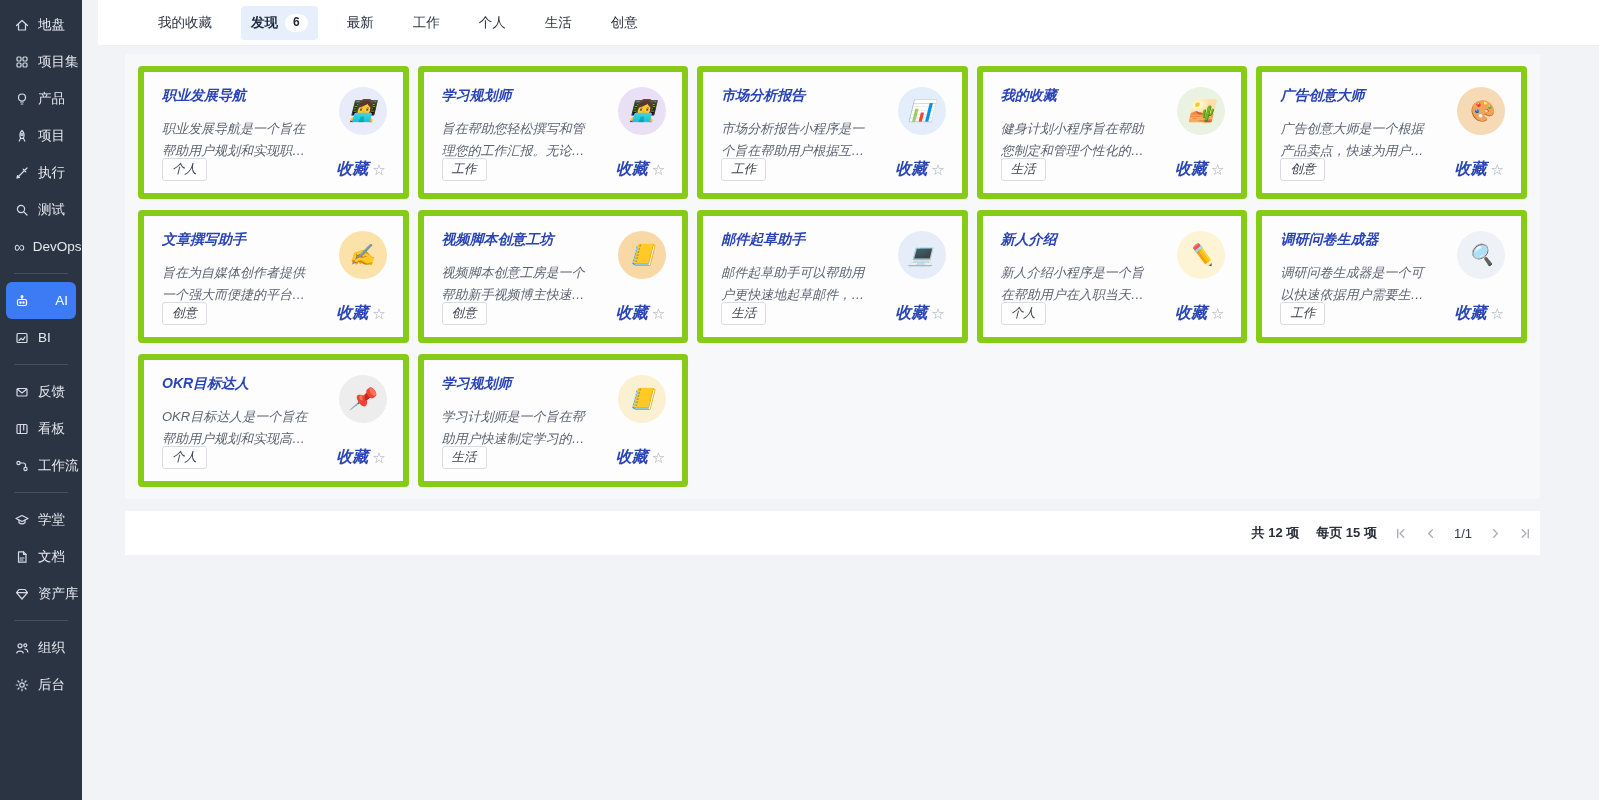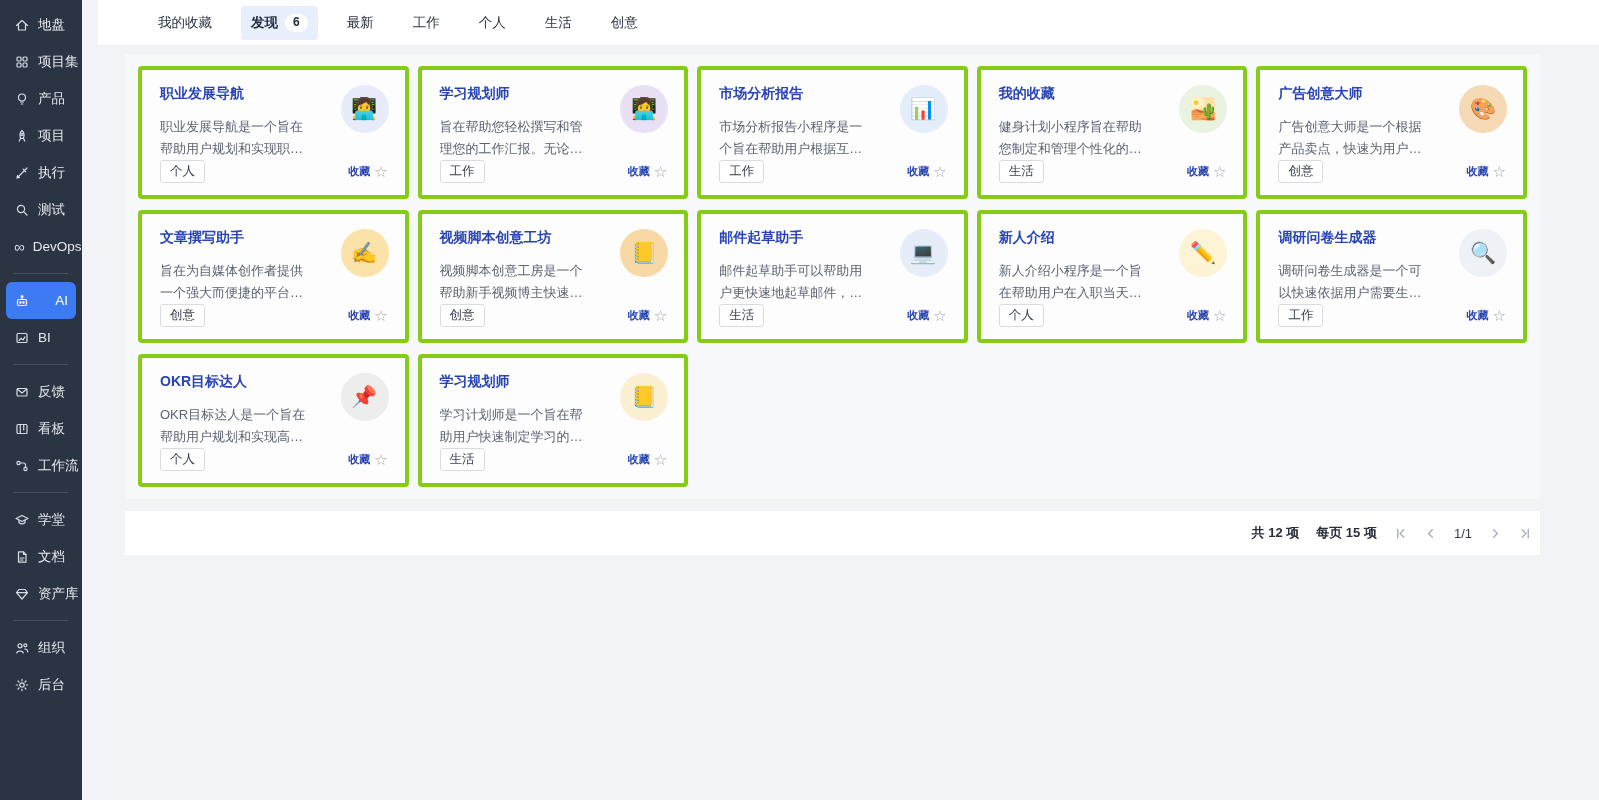--- a/index.html
+++ b/index.html
@@ -42,36 +42,36 @@
   .tab { font-size:13.5px; color:#2c3340; cursor:pointer; padding:8px 10px;
     border-radius:4px; display:flex; gap:7px; }
   .tab.selected { background:#e7effd; color:#1f2a3d; font-weight:bold; }
   .tab-badge { background:#fff; border-radius:10px; padding:1px 8px; font-size:12px;
     font-weight:bold; color:#222a38; }
 
   .content { flex:1; background:#f1f3f6; padding:8px 0 0 27px; overflow:hidden; }
   .cards-wrap { width:1415px; background:#f7f8fa; padding:12px 13px; }
   .cards-grid { display:grid; grid-template-columns:repeat(5,1fr); gap:11px 9px; }
 
-  .card { background:#fdfdfe; border:4px solid #84cc16; border-radius:4px;
-    min-height:133px; position:relative; padding:15px 18px 14px 18px; cursor:pointer; }
+  .card { background:#fdfdfe; border:6px solid #84cc16; border-radius:4px;
+    min-height:133px; position:relative; padding:15px 18px 14px 18px; cursor:pointer;font-style:italic; }
   .card-title { font-size:14px; font-weight:bold; color:#2944b5; }
   .card-icon { position:absolute; right:16px; top:15px; width:48px; height:48px;
     border-radius:50%; display:flex; align-items:center; justify-content:center;
     font-size:21px; line-height:1;
     font-family:"DejaVu Sans","Liberation Sans",sans-serif; }
   .card-desc { margin-top:13px; width:calc(100% - 76px); font-size:13px;
     color:#5c6370; line-height:1.7; display:-webkit-box; -webkit-line-clamp:2;
     -webkit-box-orient:vertical; overflow:hidden; }
   .card-foot { position:absolute; left:18px; right:17px; bottom:12px;
     display:flex; align-items:center; justify-content:space-between; }
   .card-tag { border:1px solid #d8dbe0; border-radius:3px; padding:2px 9px;
     font-size:12.5px; color:#39404d; background:#fff; }
   .fav-btn { display:flex; align-items:center; gap:4px; cursor:pointer; }
-  .fav-label { font-size:11px; font-weight:bold; color:#2944b5;text-align:center; }
+  .fav-label { font-size:16px; font-weight:bold; color:#2944b5;text-align:center; }
   .fav-star { font-size:15px; color:#a0a6b1; line-height:1; }
 
   .pager-bar { width:1415px; height:44px; background:#fff; margin-top:12px;
     display:flex; align-items:center; justify-content:flex-end; padding-right:8px;
     gap:17px; }
   .pager-text { font-size:13px; color:#2a2f3a; font-weight:bold; }
   .pager-text.light { font-weight:bold; }
   .pg-btn { display:flex; align-items:center; cursor:pointer; }
   .pg-btn svg { width:13px; height:13px; stroke:#aab0ba; fill:none; stroke-width:1.5;
     stroke-linecap:round; stroke-linejoin:round; }

